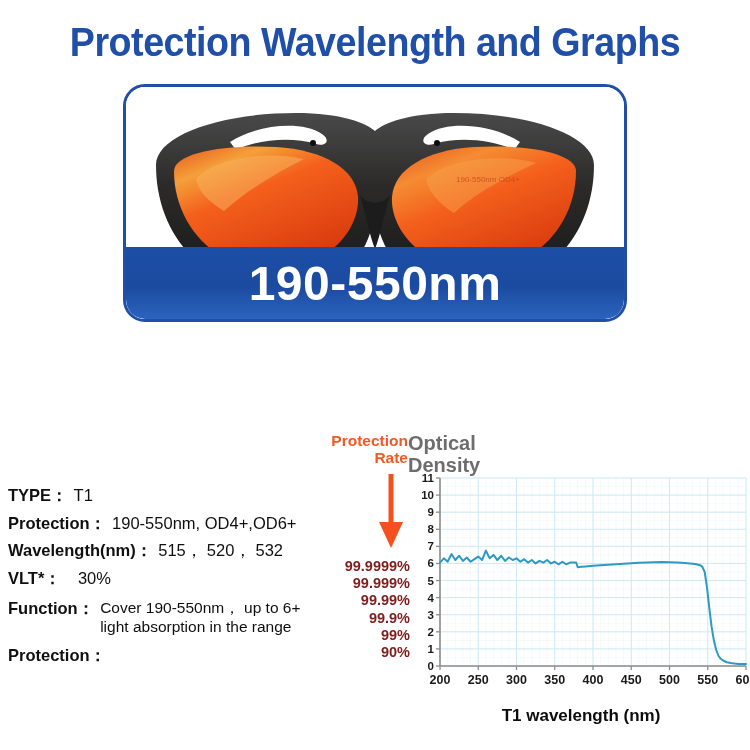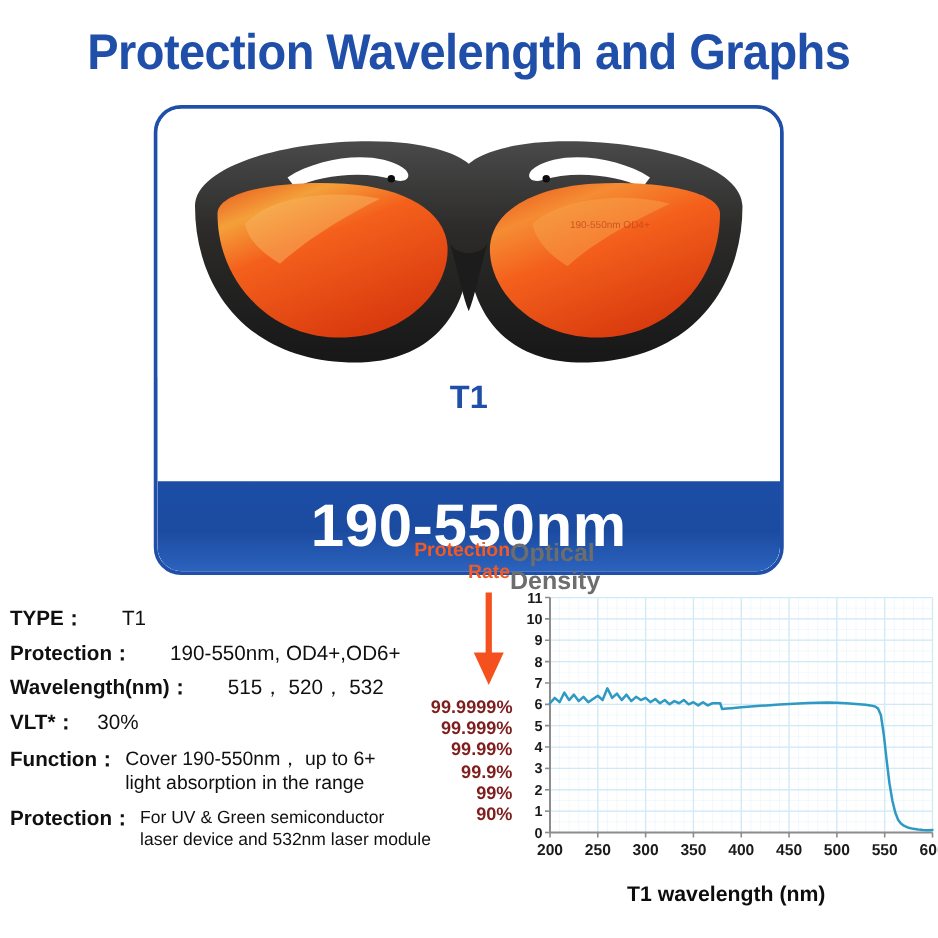--- a/index.html
+++ b/index.html
@@ -10,21 +10,21 @@
   }
   
   #page-title{
     position:absolute;top:20px;left:0;width:750px;text-align:center;
     font-size:40px;font-weight:bold;color:#1f4fa8;letter-spacing:-0.5px;
     font-family:"Liberation Sans","DejaVu Sans",sans-serif;
     transform:scaleX(0.94);transform-origin:center top;white-space:nowrap;
   }
   
   #product-card{
-    position:absolute;left:123px;top:84px;width:504px;height:376px;
+    position:absolute;left:123px;top:84px;width:504px;height:238px;
     border:3px solid #1f4fa8;border-radius:22px;background:#fff;
     box-sizing:border-box;overflow:hidden;
   }
   #card-photo{
     position:absolute;left:0;top:0;width:498px;height:215px;background:#fff;
     overflow:hidden;
   }
   #card-type-label{
     position:absolute;left:0;top:215px;width:498px;text-align:center;
     font-size:26px;font-weight:bold;color:#1f4fa8;
@@ -39,21 +39,21 @@
     color:#fff;font-size:48px;font-weight:bold;letter-spacing:0.5px;
   }
   
   #spec-list{
     position:absolute;left:8px;top:485px;width:400px;
     font-size:16.5px;color:#101010;
   }
   .spec-row{display:flex;align-items:flex-start;margin-bottom:9px;line-height:1.25;}
   .spec-key{font-weight:bold;white-space:nowrap;}
   .spec-val{margin-left:6px;white-space:pre-line;}
-  .spec-row.tight{margin-bottom:7px;gap:24px;}
+  .spec-row.tight{margin-bottom:7px;}
   
   #pr-header{
     position:absolute;left:318px;top:432px;width:90px;text-align:right;
     color:#f15a24;font-weight:bold;font-size:15.5px;line-height:1.12;
   }
   #od-header{
     position:absolute;left:408px;top:432px;width:92px;text-align:left;
     color:#6d6d6d;font-weight:bold;font-size:20px;line-height:1.12;
   }
   
@@ -166,22 +166,20 @@
     <span class="spec-key">VLT*：</span>
     <span class="spec-val" style="margin-left:17px">30%</span>
   </div>
   <div class="spec-row">
     <span class="spec-key">Function：</span>
     <span class="spec-val" style="font-size:15.5px">Cover 190-550nm， up to 6+
 light absorption in the range</span>
   </div>
   <div class="spec-row">
     <span class="spec-key">Protection：</span>
-    <span class="spec-val" style="font-size:14px">For UV &amp; Green semiconductor
-laser device and 532nm laser module</span>
   </div>
 </div>
 
 <div id="chart">
   <svg id="chart-svg" width="338" height="230" viewBox="0 0 338 230">
       <rect x="28" y="8" width="306" height="188" fill="#ffffff"></rect>
       <line x1="28" y1="8" x2="28" y2="196" stroke="#cfe9f5" stroke-width="0.4" opacity="0.55"></line>
       <line x1="35.65" y1="8" x2="35.65" y2="196" stroke="#cfe9f5" stroke-width="0.4" opacity="0.55"></line>
       <line x1="43.3" y1="8" x2="43.3" y2="196" stroke="#cfe9f5" stroke-width="0.4" opacity="0.55"></line>
       <line x1="50.95" y1="8" x2="50.95" y2="196" stroke="#cfe9f5" stroke-width="0.4" opacity="0.55"></line>

